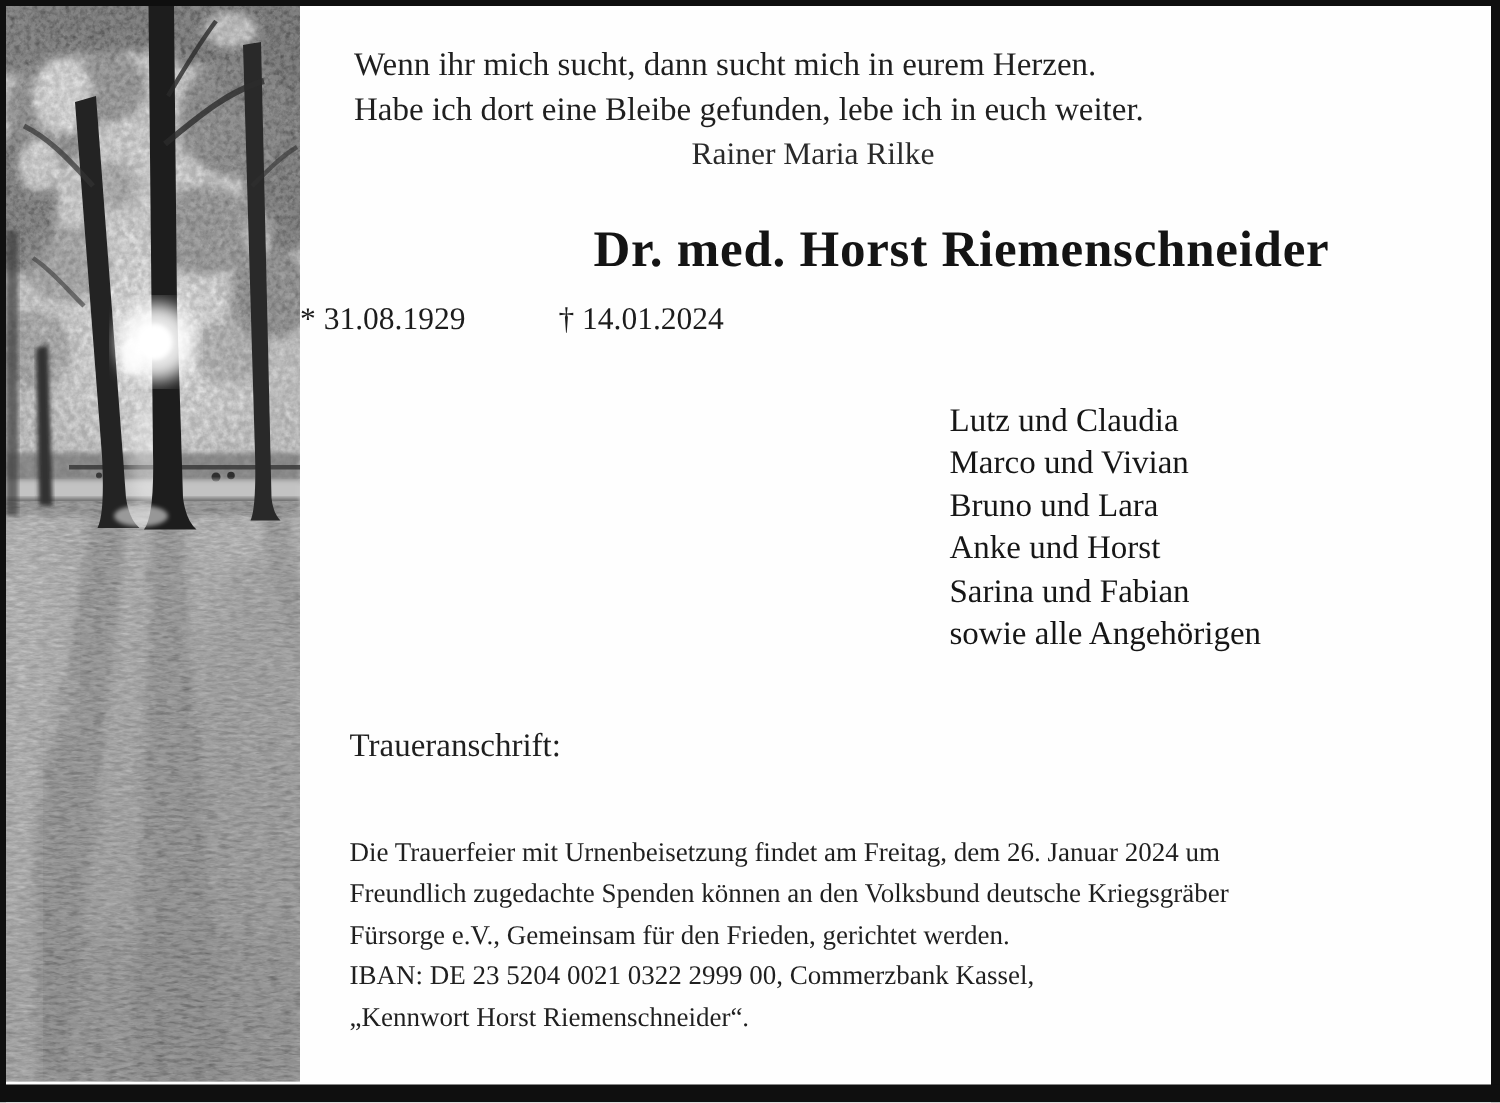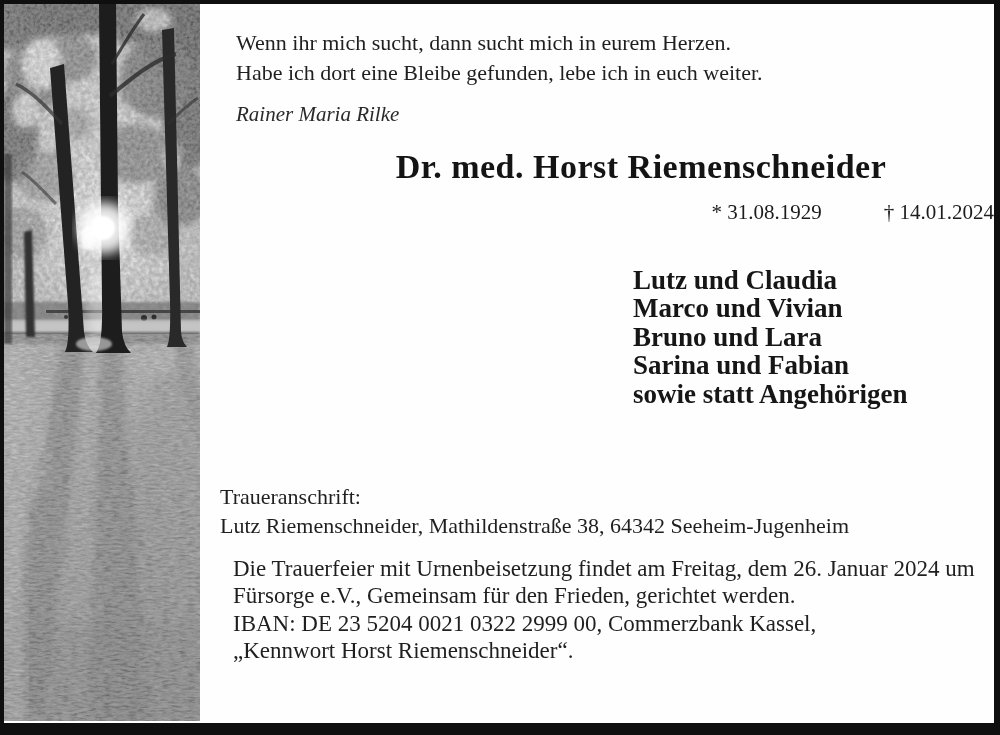--- a/index.html
+++ b/index.html
@@ -22,46 +22,46 @@
     position:absolute;left:4px;top:4px;width:196px;height:717px;
     background:#d8d8d8;
   }
   .photo svg{display:block;width:100%;height:100%;}
 
   .quote{
     position:absolute;left:236px;top:28px;width:620px;
     font-size:22px;line-height:29.5px;white-space:nowrap;
   }
   .quote-attribution{
-    width:612px;text-align:left;font-style:italic;font-size:21px;
-    margin-top:13px;color:#2a2a2a;
+    width:612px;text-align:center;font-size:21px;
+    margin-top:1px;color:#2a2a2a;
   }
   .deceased-name{
     position:absolute;left:200px;top:148px;width:794px;
     margin:0;text-align:center;
     font-size:34px;font-weight:bold;color:#141414;
     letter-spacing:0.5px;white-space:nowrap;padding-left:44px;
   }
   .dates{
     position:absolute;left:200px;top:200px;width:794px;
-    display:flex;justify-content:flex-end;gap:62px;
+    display:flex;justify-content:flex-start;gap:62px;
     font-size:21px;color:#1c1c1c;white-space:nowrap;
   }
   .mourners{
     position:absolute;left:633px;top:266px;
-    font-size:27px;font-weight:bold;line-height:28.4px;
+    font-size:22px;font-weight:normal;line-height:28.4px;
     color:#161616;white-space:nowrap;
   }
   .address{
-    position:absolute;left:220px;top:482px;
+    position:absolute;left:233px;top:482px;
     font-size:22px;line-height:29px;white-space:nowrap;
   }
   .details{
     position:absolute;left:233px;top:555px;
-    font-size:23px;line-height:27.4px;white-space:nowrap;
+    font-size:18px;line-height:27.4px;white-space:nowrap;
   }
 </style>
 </head>
 <body>
 
 <div class="page">
 
   <div class="frame frame-top"></div>
   <div class="frame frame-left"></div>
   <div class="frame frame-right"></div>
@@ -209,29 +209,30 @@
 
   <div class="dates">
     <span>* 31.08.1929</span>
     <span>† 14.01.2024</span>
   </div>
 
   <div class="mourners">
     <div>Lutz und Claudia</div>
     <div>Marco und Vivian</div>
     <div>Bruno und Lara</div>
+    <div>Anke und Horst</div>
     <div>Sarina und Fabian</div>
-    <div>sowie statt Angehörigen</div>
+    <div>sowie alle Angehörigen</div>
   </div>
 
   <div class="address">
     <div>Traueranschrift:</div>
-    <div>Lutz Riemenschneider, Mathildenstraße 38, 64342 Seeheim-Jugenheim</div>
   </div>
 
   <div class="details">
     <div>Die Trauerfeier mit Urnenbeisetzung findet am Freitag, dem 26. Januar 2024 um</div>
+    <div>Freundlich zugedachte Spenden können an den Volksbund deutsche Kriegsgräber</div>
     <div>Fürsorge e.V., Gemeinsam für den Frieden, gerichtet werden.</div>
     <div>IBAN: DE 23 5204 0021 0322 2999 00, Commerzbank Kassel,</div>
     <div>„Kennwort Horst Riemenschneider“.</div>
   </div>
 
 </div>
 
 </body></html>

